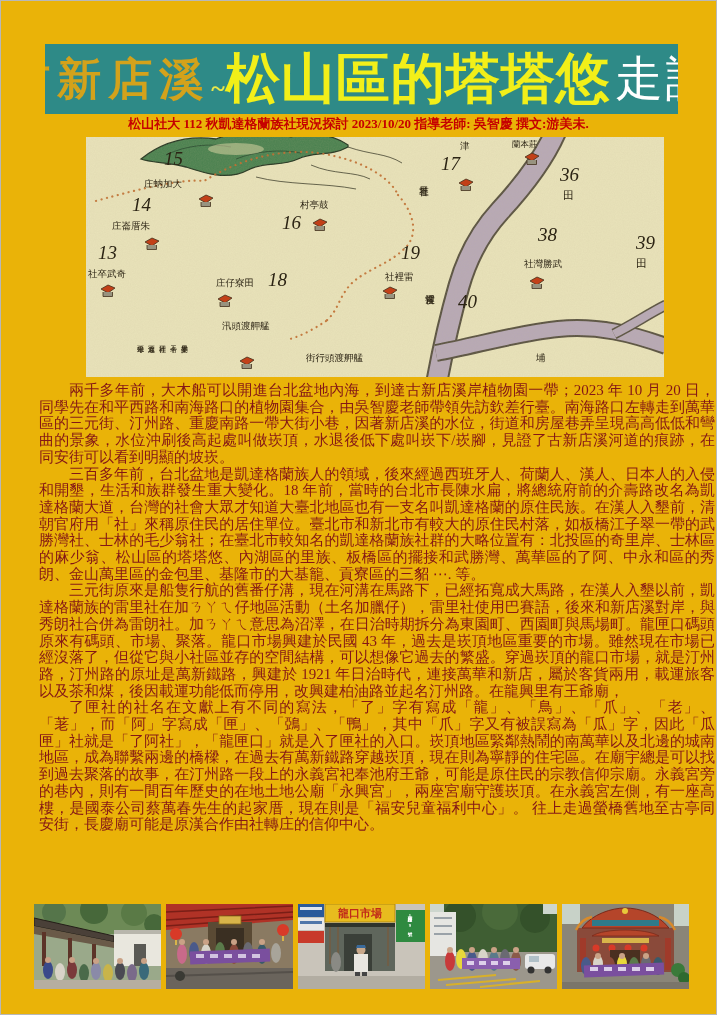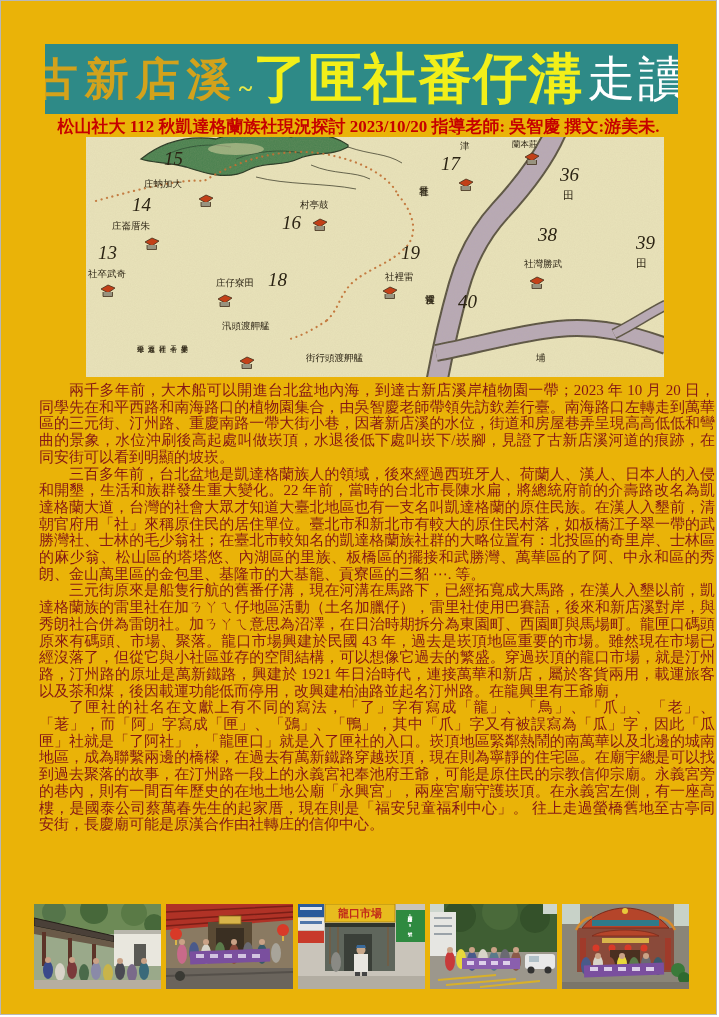--- a/index.html
+++ b/index.html
@@ -15,21 +15,21 @@
     background:#2e8a87; display:flex; align-items:center; justify-content:center;
     white-space:nowrap; overflow:hidden;
   }
   .t-prefix { color:#d3a21b; font-size:44px; font-weight:bold; letter-spacing:7px; }
   .t-tilde  { color:#e8e84a; font-size:26px; font-weight:bold; transform:translateY(10px); margin:0 1px; }
   .t-main   { color:#f2ef19; font-size:54px; font-weight:bold; letter-spacing:1px; }
   .t-suffix { color:#ffffff; font-size:48px; font-weight:normal; letter-spacing:3px; margin-left:4px; }
   
   .subtitle {
     position:absolute; left:0; top:114px; width:100%;
-    text-align:center; color:#c60000; font-weight:bold; font-size:17px;
+    text-align:center; color:#c60000; font-weight:bold; font-size:13px;
   }
   
   .map-wrap { position:absolute; left:85px; top:136px; width:578px; height:240px; }
   .map-svg text { font-family:"Liberation Serif", serif; fill:#2c2414; }
   .mn { font-size:19px; font-style:italic; fill:#33291a; }
   .ml { font-size:9.5px; }
   .ms { font-size:7px; }
   .mv { writing-mode:vertical-rl; text-orientation:upright; }
   
   .body-text {
@@ -47,21 +47,21 @@
   .sign-text { font-family:"Liberation Serif", serif; font-weight:bold; }
 </style>
 </head>
 <body>
 
 <div class="page">
 
   <div class="title-bar">
     <span class="t-prefix">古新店溪</span>
     <span class="t-tilde">~</span>
-    <span class="t-main">了匣社番仔溝</span>
+    <span class="t-main">松山區的塔塔悠</span>
     <span class="t-suffix">走讀</span>
   </div>
 
   <div class="subtitle">松山社大 112 秋凱達格蘭族社現況探討 2023/10/20  指導老師: 吳智慶  撰文:游美未.</div>
 
   <div class="map-wrap">
     <svg class="map-svg" width="578" height="240" viewBox="0 0 578 240">
       <defs>
         <filter id="grain" x="0" y="0" width="100%" height="100%">
           <feTurbulence type="fractalNoise" baseFrequency="0.85" numOctaves="2" result="n"></feTurbulence>
@@ -147,21 +147,21 @@
         <text class="ms mv" x="87" y="203">二十名</text>
         <text class="ms mv" x="76" y="203">裡社三</text>
         <text class="ms mv" x="65" y="203">渡過五</text>
         <text class="ms mv" x="54" y="203">米頭母</text>
       </g>
     </svg>
   </div>
 
   <div class="body-text">
     <p>兩千多年前，大木船可以開進台北盆地內海，到達古新店溪岸植物園一帶；2023 年 10 月 20 日，同學先在和平西路和南海路口的植物園集合，由吳智慶老師帶領先訪欽差行臺。南海路口左轉走到萬華區的三元街、汀州路、重慶南路一帶大街小巷，因著新店溪的水位，街道和房屋巷弄呈現高高低低和彎曲的景象，水位沖刷後高起處叫做崁頂，水退後低下處叫崁下/崁腳，見證了古新店溪河道的痕跡，在同安街可以看到明顯的坡崁。</p>
-    <p>三百多年前，台北盆地是凱達格蘭族人的領域，後來經過西班牙人、荷蘭人、漢人、日本人的入侵和開墾，生活和族群發生重大變化。22 年前，當時的台北市長陳水扁，將總統府前的介壽路改名為凱達格蘭大道，台灣的社會大眾才知道大臺北地區也有一支名叫凱達格蘭的原住民族。在漢人入墾前，清朝官府用「社」來稱原住民的居住單位。臺北市和新北市有較大的原住民村落，如板橋江子翠一帶的武勝灣社、士林的毛少翁社；在臺北市較知名的凱達格蘭族社群的大略位置有：北投區的奇里岸、士林區的麻少翁、松山區的塔塔悠、內湖區的里族、板橋區的擺接和武勝灣、萬華區的了阿、中永和區的秀朗、金山萬里區的金包里、基隆市的大基籠、貢寮區的三貂 ⋯. 等。</p>
+    <p>三百多年前，台北盆地是凱達格蘭族人的領域，後來經過西班牙人、荷蘭人、漢人、日本人的入侵和開墾，生活和族群發生重大變化。18 年前，當時的台北市長陳水扁，將總統府前的介壽路改名為凱達格蘭大道，台灣的社會大眾才知道大臺北地區也有一支名叫凱達格蘭的原住民族。在漢人入墾前，清朝官府用「社」來稱原住民的居住單位。臺北市和新北市有較大的原住民村落，如板橋江子翠一帶的武勝灣社、士林的毛少翁社；在臺北市較知名的凱達格蘭族社群的大略位置有：北投區的奇里岸、士林區的麻少翁、松山區的塔塔悠、內湖區的里族、板橋區的擺接和武勝灣、萬華區的了阿、中永和區的秀朗、金山萬里區的金包里、基隆市的大基籠、貢寮區的三貂 ⋯. 等。</p>
     <p>三元街原來是船隻行航的舊番仔溝，現在河溝在馬路下，已經拓寬成大馬路，在漢人入墾以前，凱達格蘭族的雷里社在加ㄋㄚㄟ仔地區活動（土名加臘仔），雷里社使用巴賽語，後來和新店溪對岸，與秀朗社合併為雷朗社。加ㄋㄚㄟ意思為沼澤，在日治時期拆分為東園町、西園町與馬場町。龍匣口碼頭原來有碼頭、市場、聚落。龍口市場興建於民國 43 年，過去是崁頂地區重要的市場。雖然現在市場已經沒落了，但從它與小社區並存的空間結構，可以想像它過去的繁盛。穿過崁頂的龍口市場，就是汀州路，汀州路的原址是萬新鐵路，興建於 1921 年日治時代，連接萬華和新店，屬於客貨兩用，載運旅客以及茶和煤，後因載運功能低而停用，改興建柏油路並起名汀州路。在龍興里有王爺廟，</p>
     <p>了匣社的社名在文獻上有不同的寫法，「了」字有寫成「龍」、「鳥」、「爪」、「老」、「荖」，而「阿」字寫成「匣」、「鵶」、「鴨」，其中「爪」字又有被誤寫為「瓜」字，因此「瓜匣」社就是「了阿社」，「龍匣口」就是入了匣社的入口。崁頂地區緊鄰熱鬧的南萬華以及北邊的城南地區，成為聯繫兩邊的橋樑，在過去有萬新鐵路穿越崁頂，現在則為寧靜的住宅區。在廟宇總是可以找到過去聚落的故事，在汀州路一段上的永義宮祀奉池府王爺，可能是原住民的宗教信仰宗廟。永義宮旁的巷內，則有一間百年歷史的在地土地公廟「永興宮」，兩座宮廟守護崁頂。在永義宮左側，有一座高樓，是國泰公司蔡萬春先生的起家厝，現在則是「福安兒童福利中心」。 往上走過螢橋舊地至古亭同安街，長慶廟可能是原漢合作由社轉庄的信仰中心。</p>
   </div>
 
   <div class="photo-strip">
 
     <figure>
       <svg width="127" height="85" viewBox="0 0 127 85">
         <rect width="127" height="85" fill="#9aa98a"></rect>
         <rect width="127" height="30" fill="#6d8a56"></rect>

